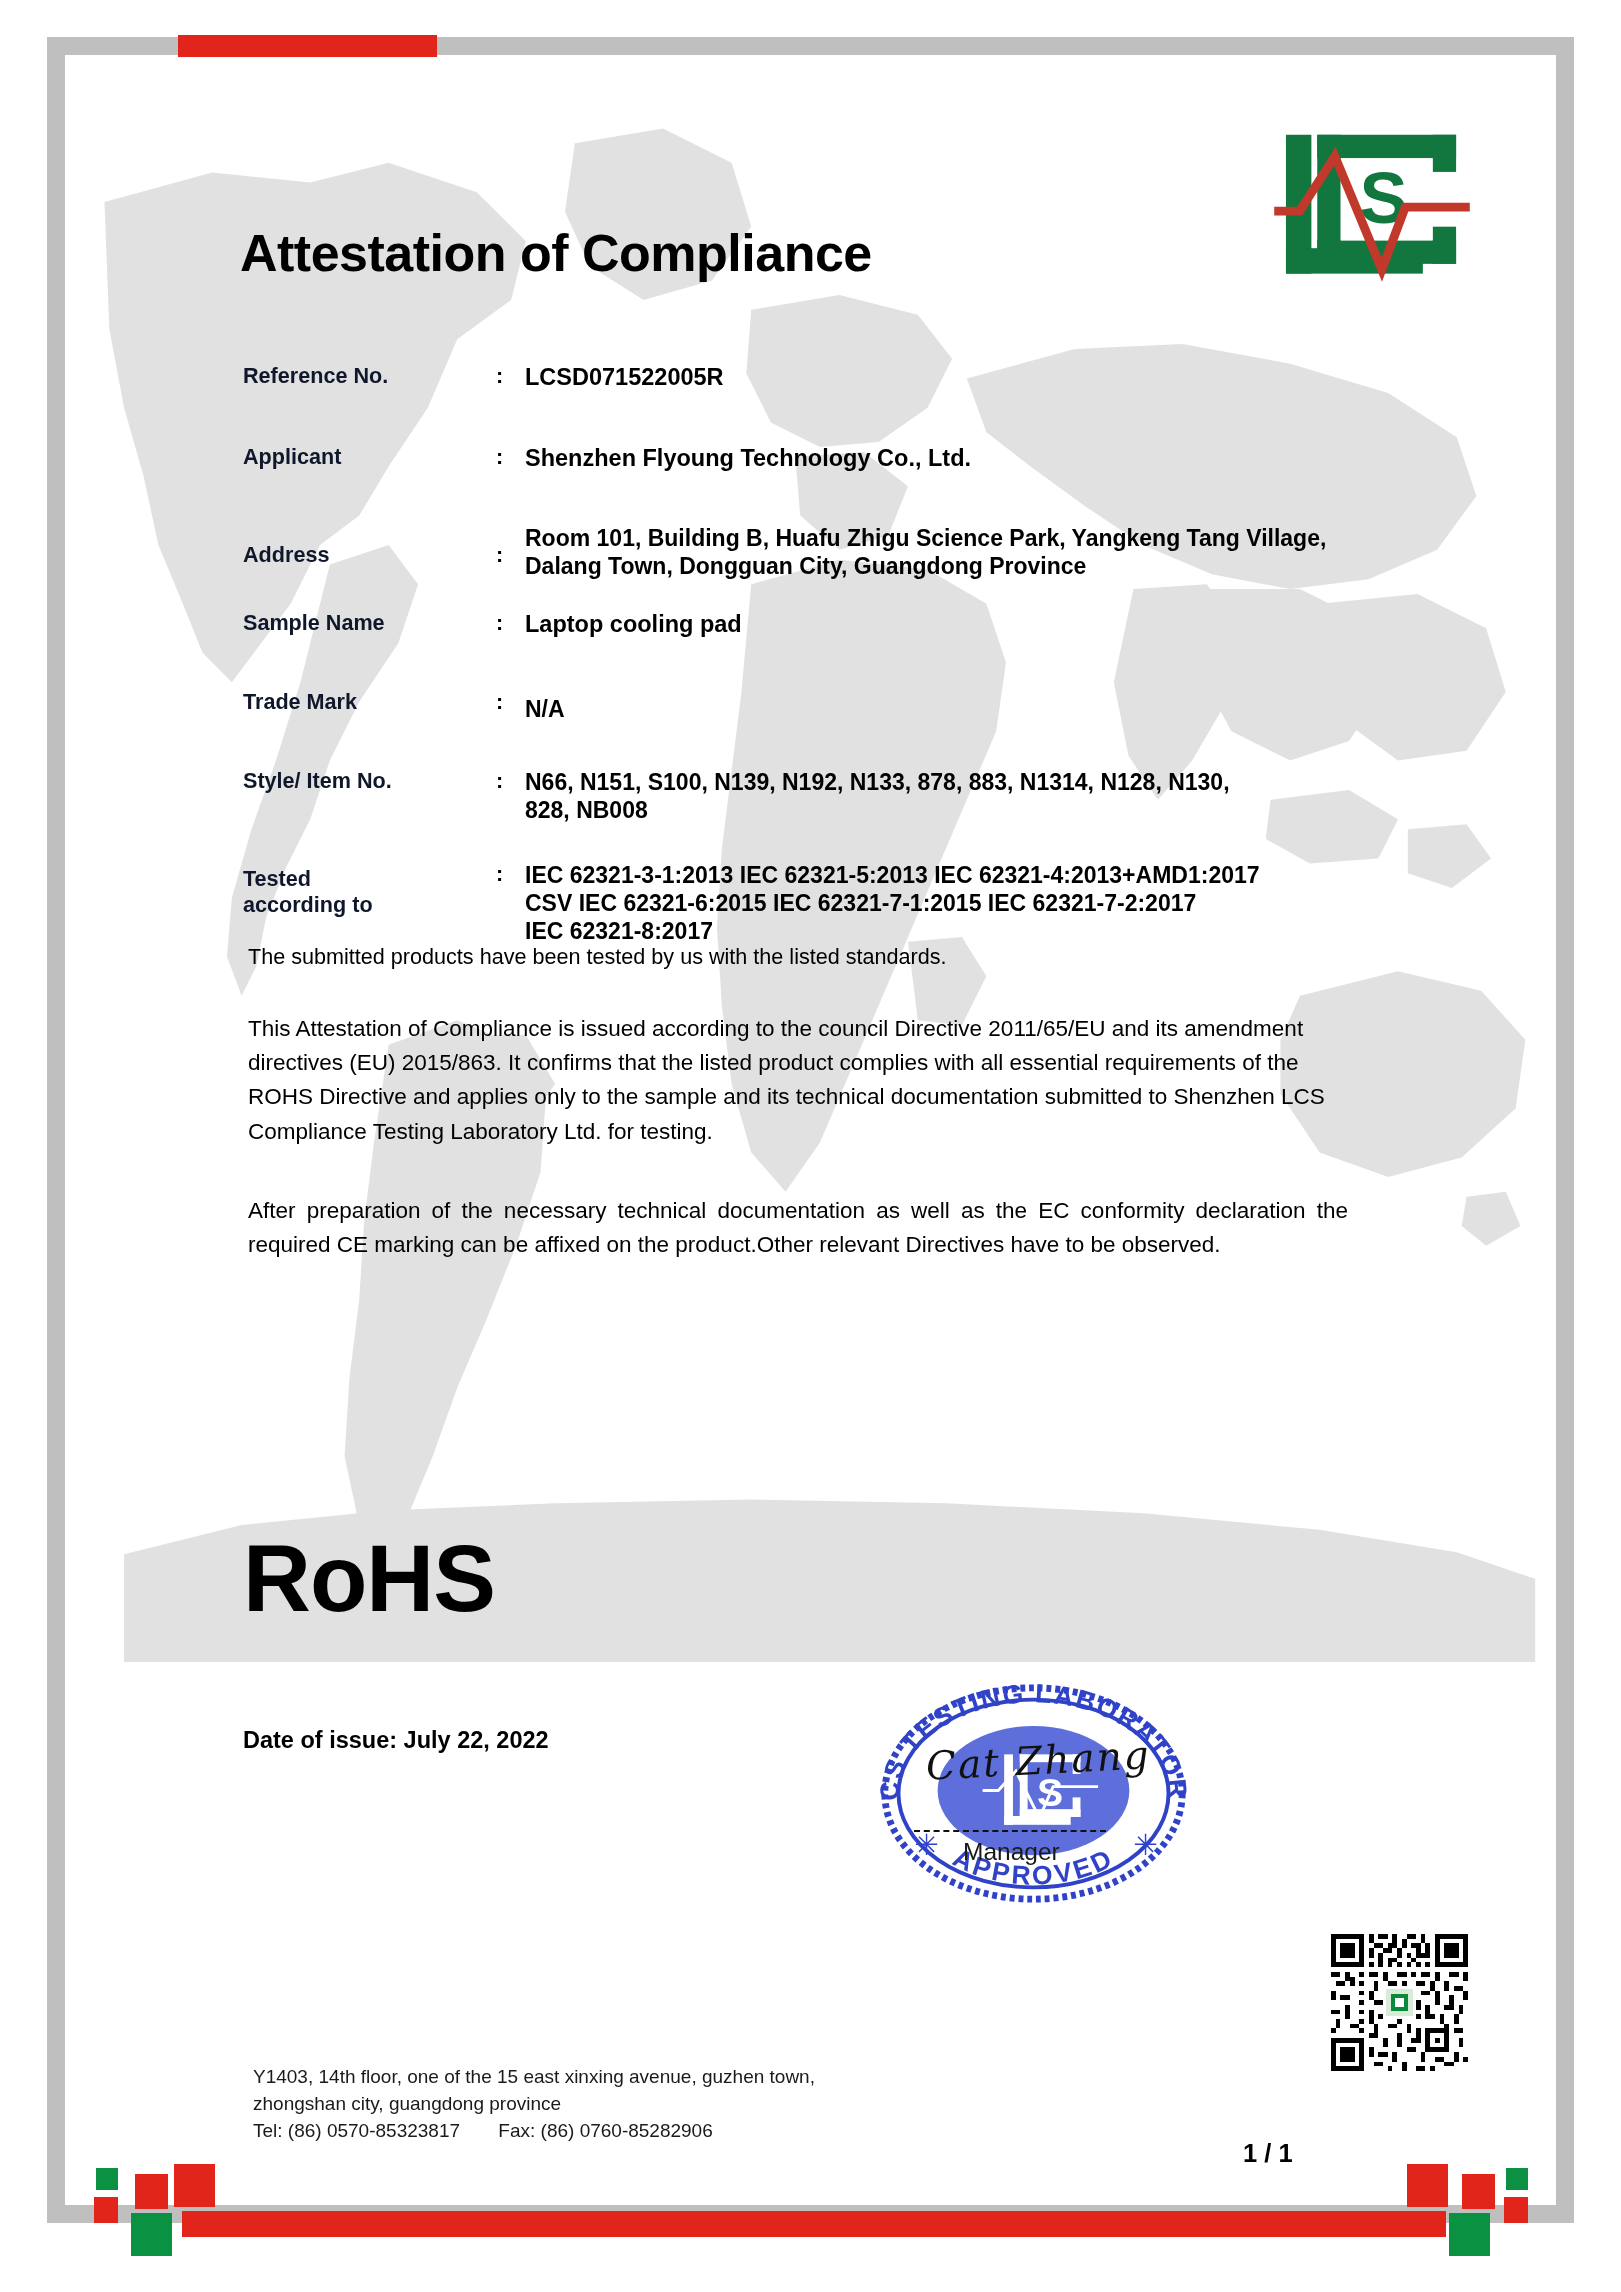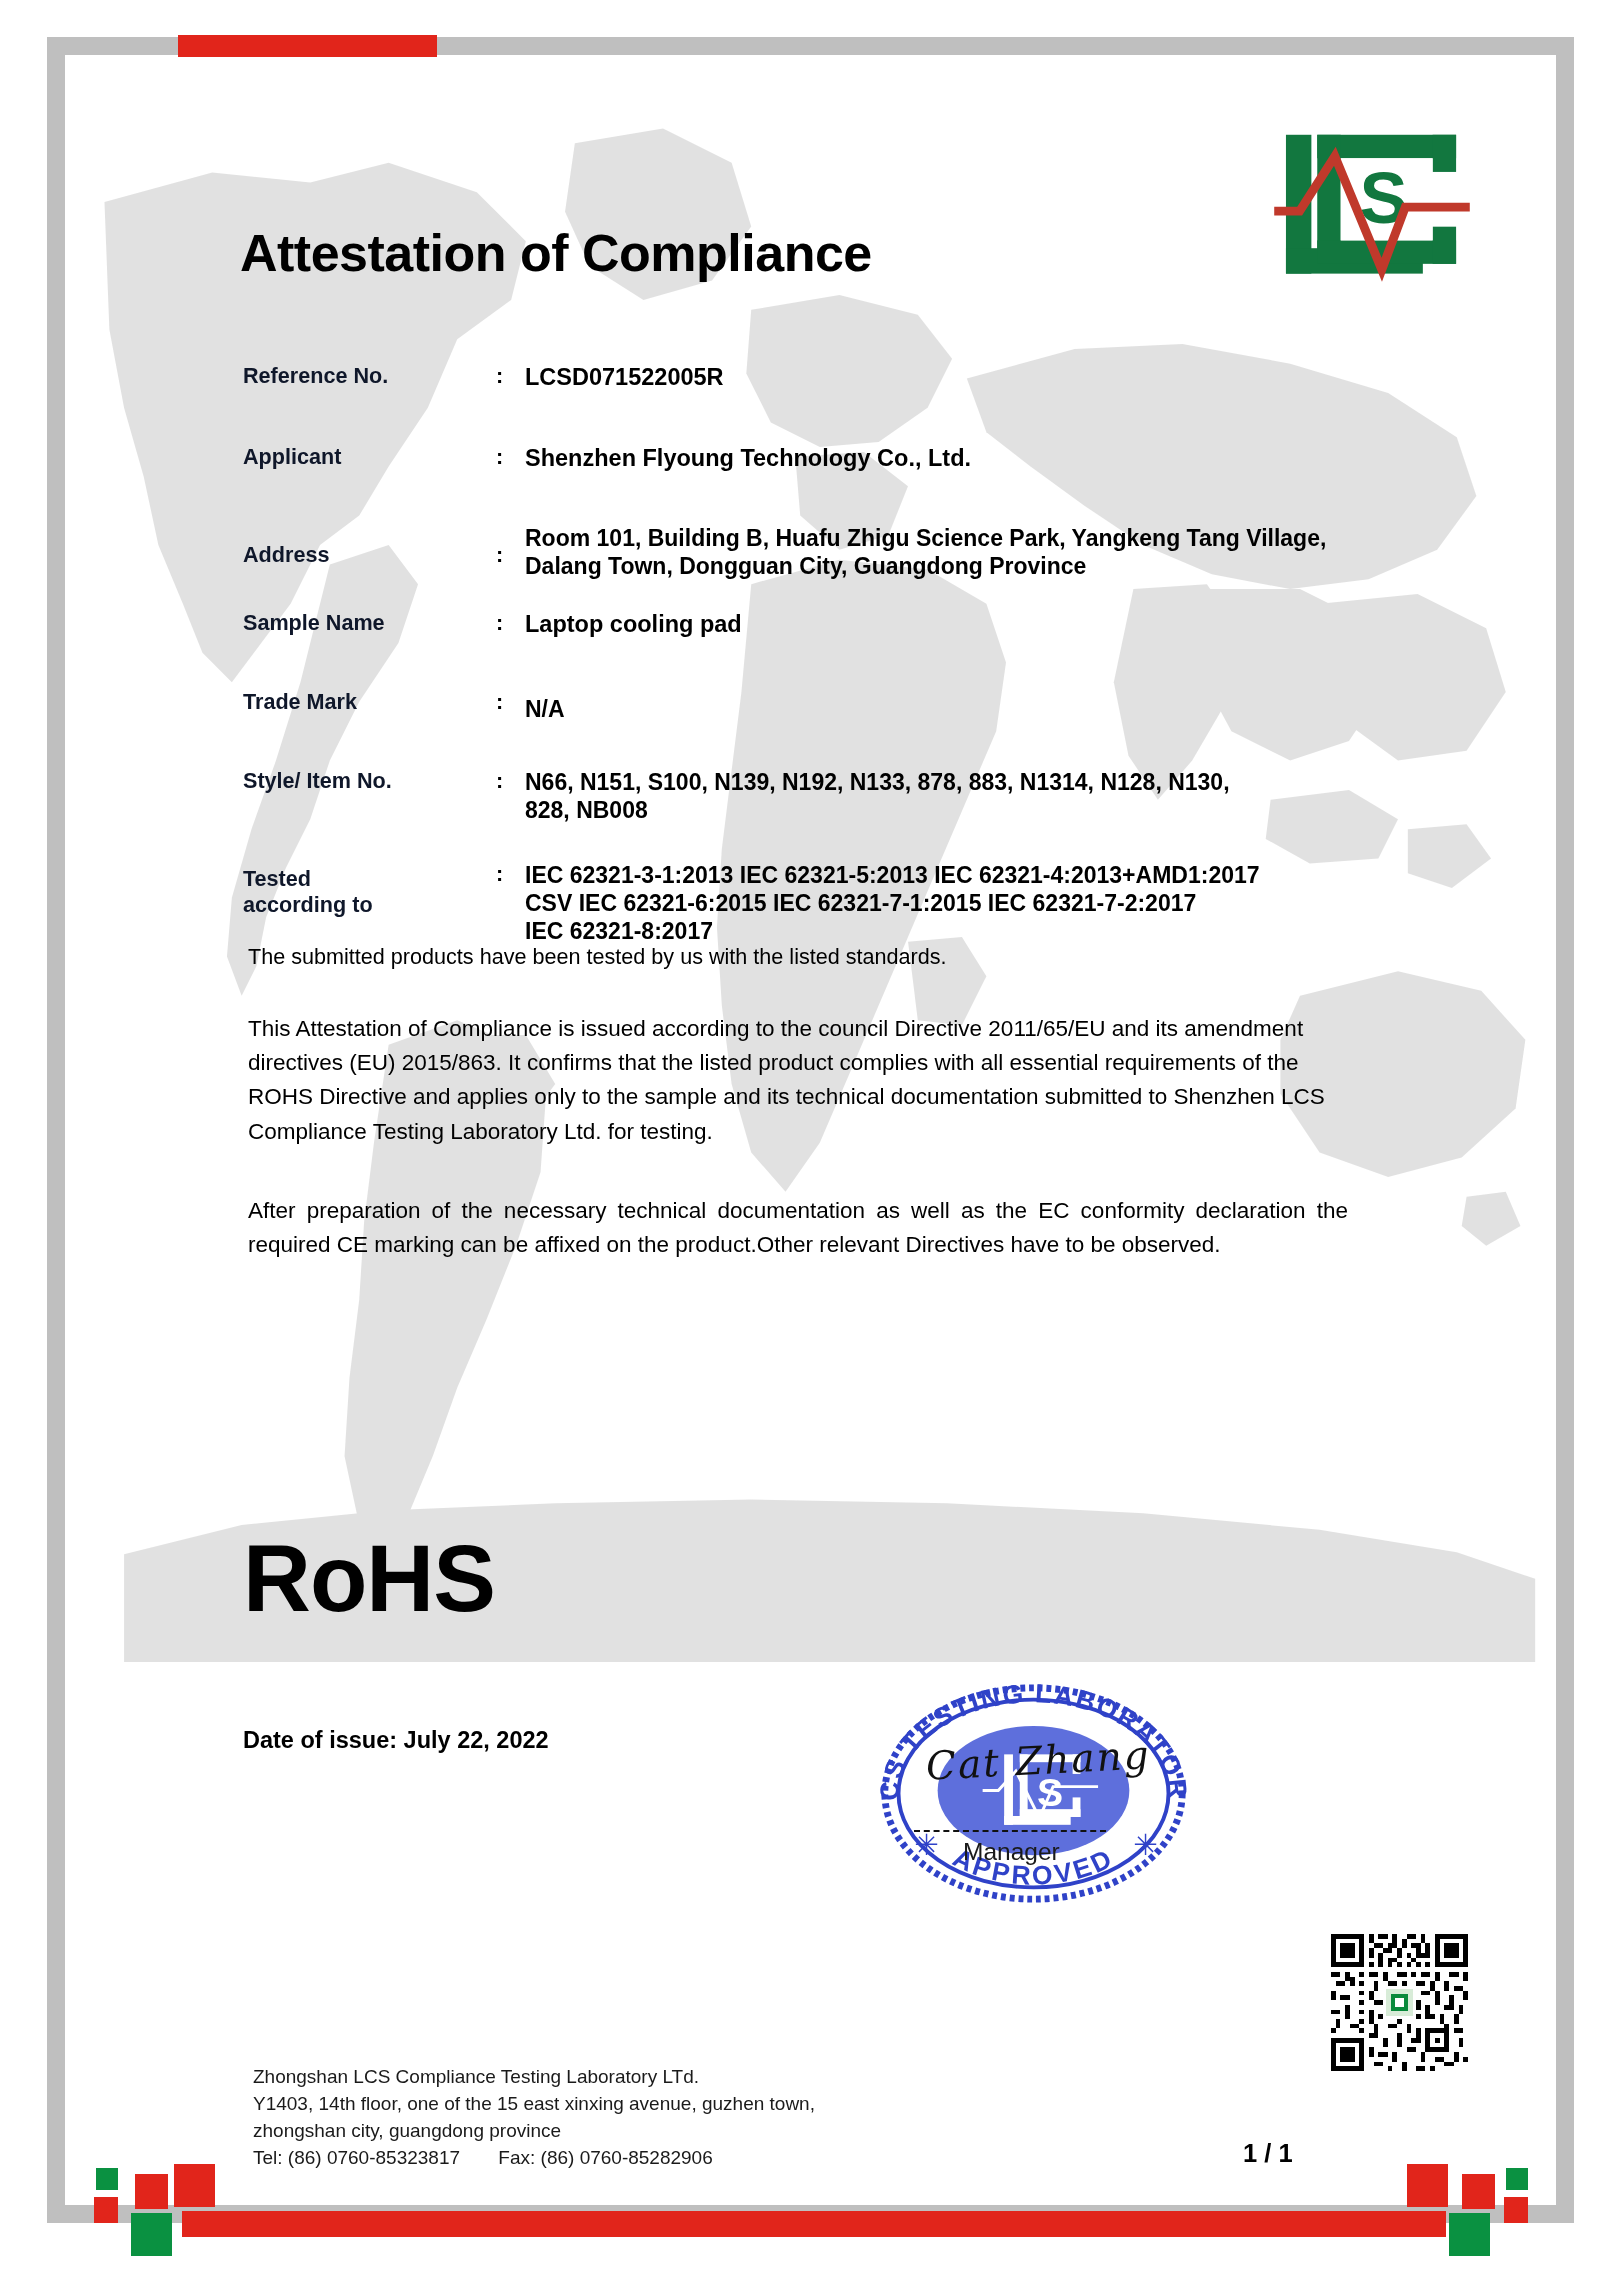--- a/index.html
+++ b/index.html
@@ -485,25 +485,24 @@
         </g>
 
         <rect x="11" y="11" width="7" height="7" fill="#ffffff"></rect>
         <rect x="11.6" y="11.6" width="5.8" height="5.8" fill="#d8ecd8"></rect>
         <rect x="12.6" y="12.6" width="3.8" height="3.8" fill="#0a8a3c"></rect>
         <rect x="13.5" y="13.5" width="2" height="2" fill="#ffffff"></rect>
       </svg>
     </div>
 
     <div class="footer">
-      <div>Zhongshan LCS Compliance Testing Laboratory LTd.</div>
       <div>Y1403, 14th floor, one of the 15 east xinxing avenue, guzhen town,</div>
       <div>zhongshan city, guangdong province</div>
       <div class="tel-row">
-        <span>Tel: (86) 0760-85323817</span>
+        <span>Tel: (86) 0570-85323817</span>
         <span>Fax: (86) 0760-85282906</span>
       </div>
     </div>
 
     <div class="page-num">1 / 1</div>
 
   </div>
 </div>
 
 

